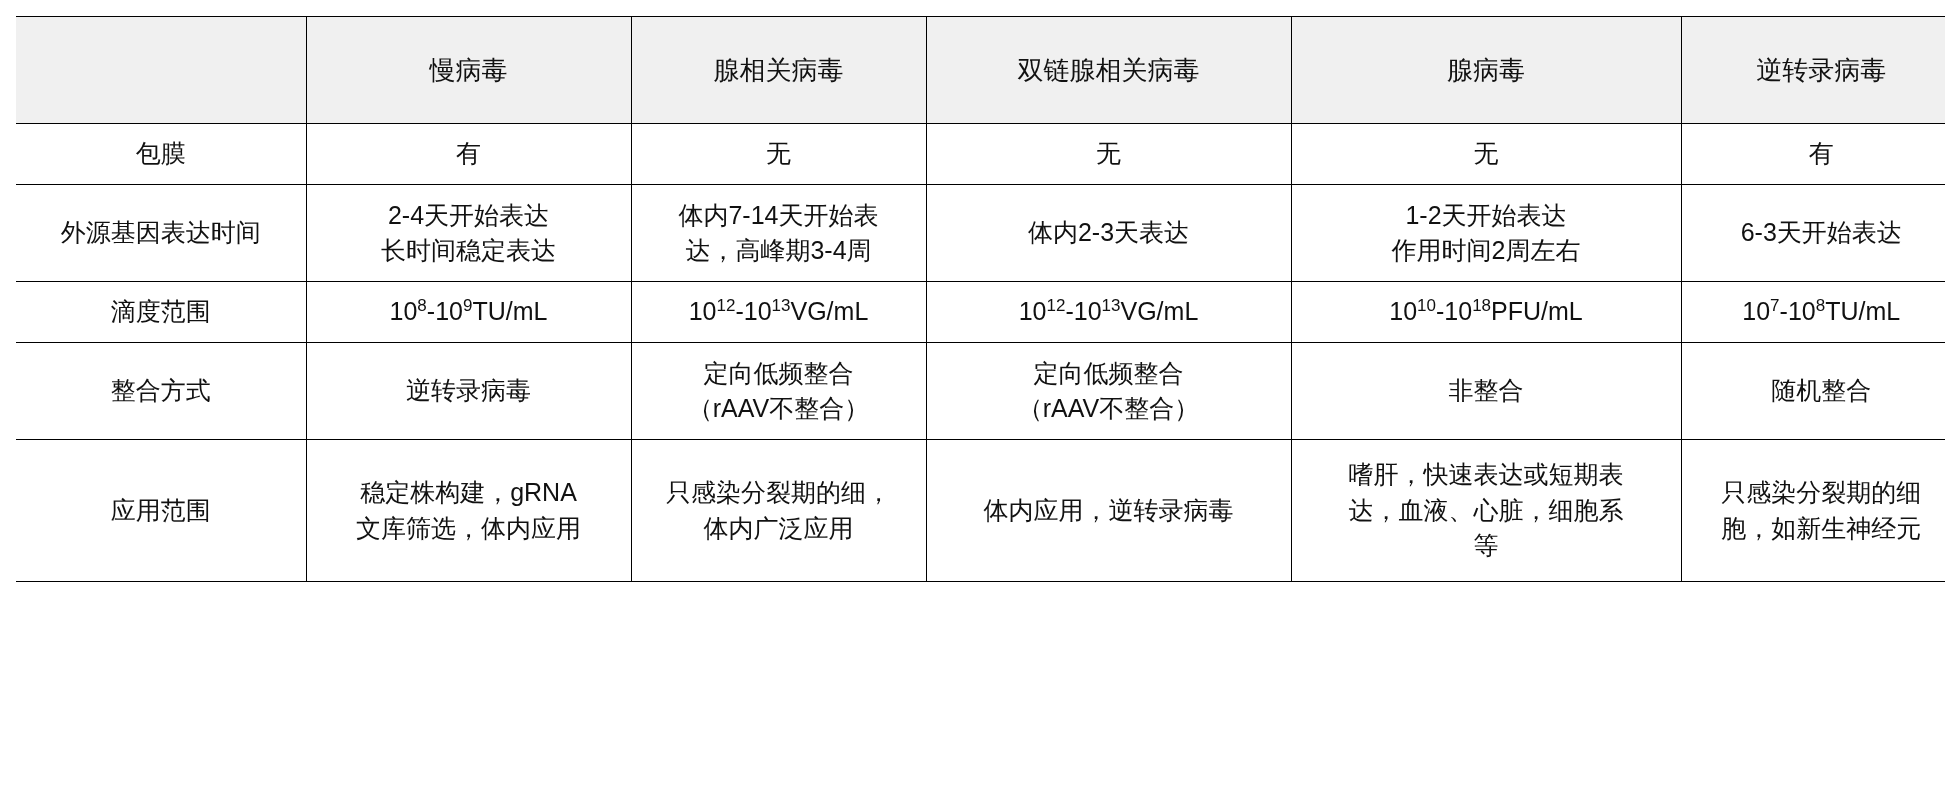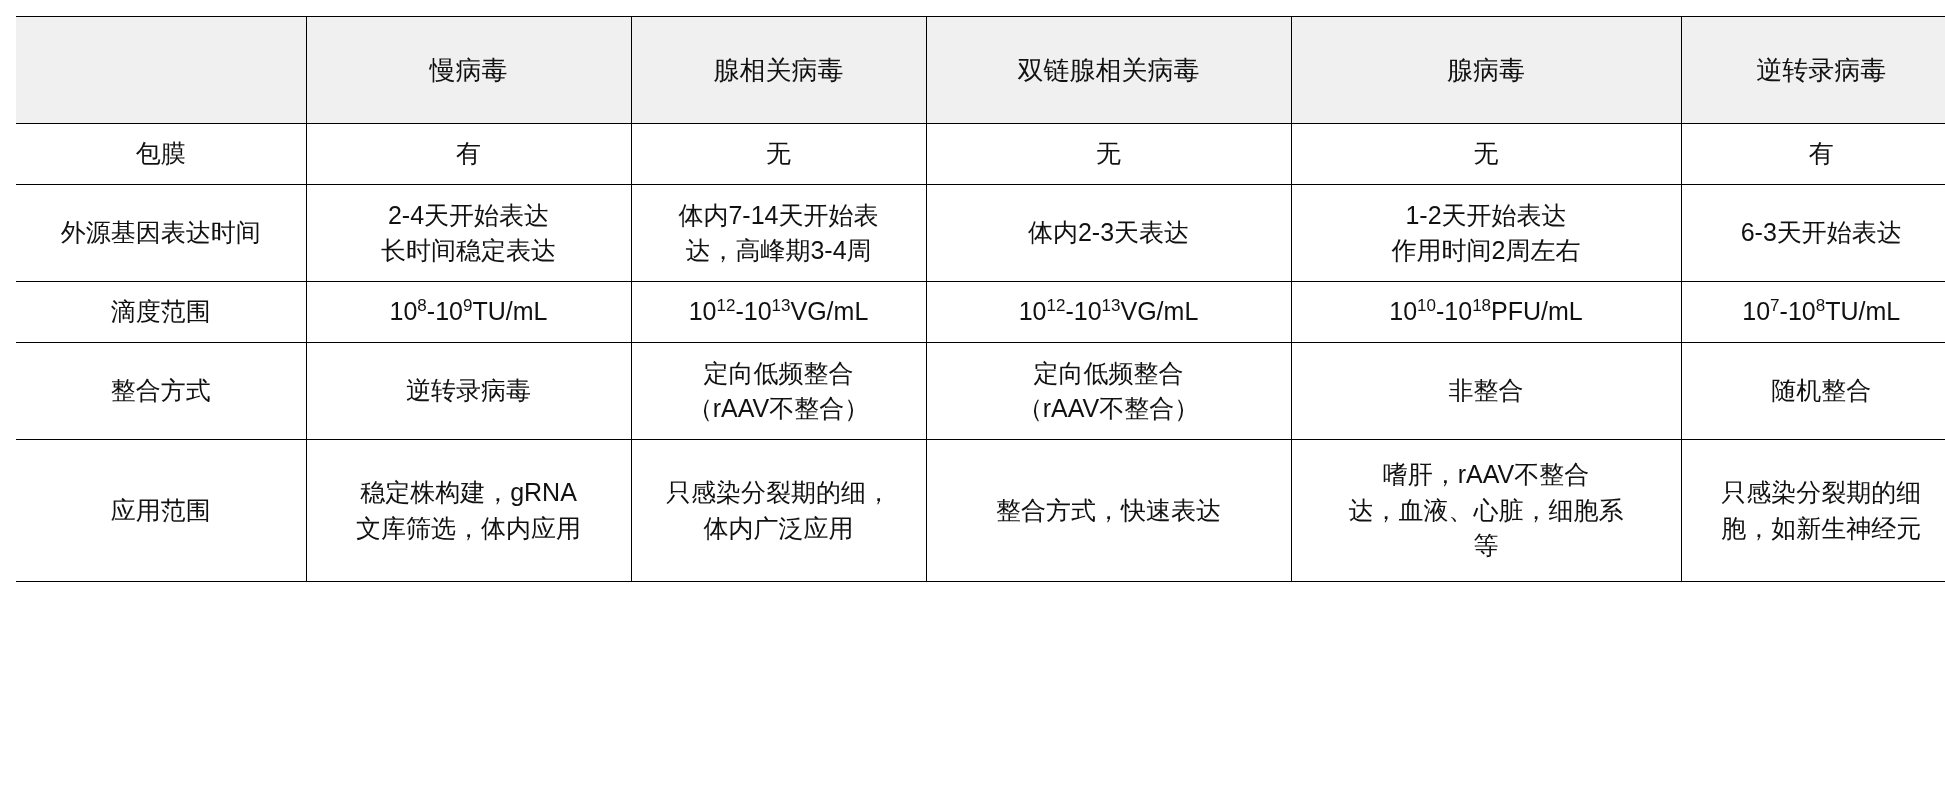--- a/index.html
+++ b/index.html
@@ -192,24 +192,24 @@
           </td>
           <td>
             <span class="cellline">稳定株构建，gRNA</span>
             <span class="cellline">文库筛选，体内应用</span>
           </td>
           <td>
             <span class="cellline">只感染分裂期的细，</span>
             <span class="cellline">体内广泛应用</span>
           </td>
           <td>
-            <span class="cellline">整合方式，快速表达</span>
-          </td>
-          <td>
-            <span class="cellline">嗜肝，rAAV不整合</span>
+            <span class="cellline">体内应用，逆转录病毒</span>
+          </td>
+          <td>
+            <span class="cellline">嗜肝，快速表达或短期表</span>
             <span class="cellline">达，血液、心脏，细胞系</span>
             <span class="cellline">等</span>
           </td>
           <td class="last">
             <span class="cellline">只感染分裂期的细</span>
             <span class="cellline">胞，如新生神经元</span>
           </td>
         </tr>
       </tbody>
   </table>

